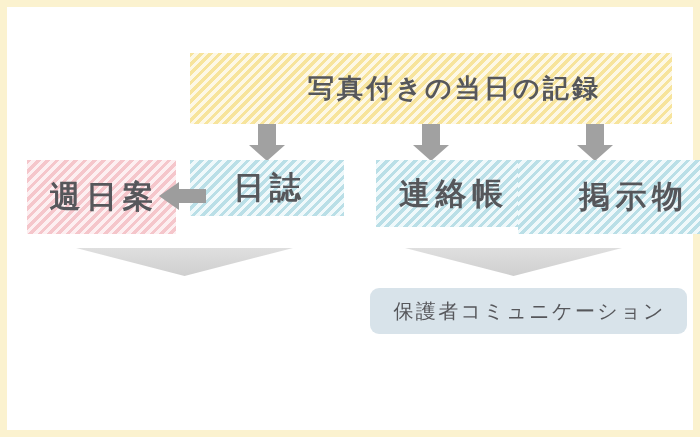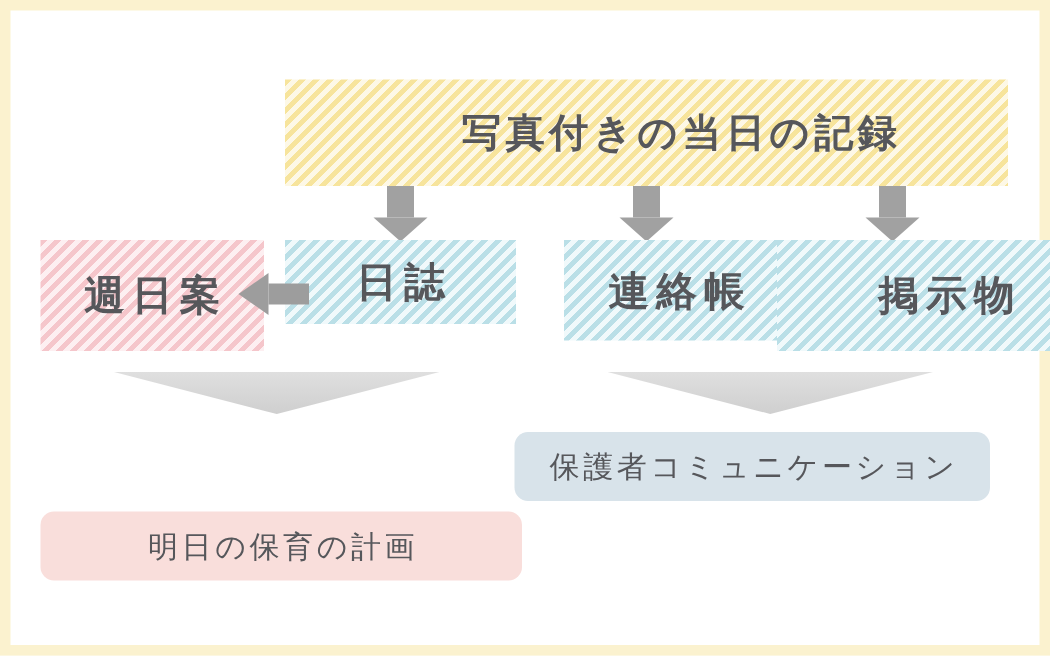--- a/index.html
+++ b/index.html
@@ -33,21 +33,21 @@
   .hatch-blue{
     background:repeating-linear-gradient(135deg,#badfe7 0 3.3px,#f0f9fb 3.3px 6.6px);
   }
   .solid-pink{background:#f9dedb;border-radius:9px;}
   .solid-blue{background:#d8e3ea;border-radius:9px;}
 
   .title-text{
     font-size:26px;font-weight:600;letter-spacing:0.12em;white-space:nowrap;margin-left:47px;
   }
   .row-text{
-    font-size:27px;font-weight:600;letter-spacing:0.18em;white-space:nowrap;
+    font-size:31px;font-weight:600;letter-spacing:0.18em;white-space:nowrap;
     text-indent:0.18em; 
   }
   .bottom-text{
     font-size:20px;font-weight:500;letter-spacing:0.12em;white-space:nowrap;
     text-indent:0.12em;
   }
 
   
   .down-arrow{width:36px;display:flex;flex-direction:column;align-items:center;}
   .down-arrow .shaft{width:18px;height:21px;background:#a1a1a1;}
@@ -111,20 +111,17 @@
   </div>
 
   <div class="abs left-arrow" style="left:159px;top:182px;">
     <div class="head"></div>
     <div class="shaft"></div>
   </div>
 
   <div class="abs merge-triangle" style="left:76px;top:248px;"></div>
   <div class="abs merge-triangle" style="left:405px;top:248px;"></div>
 
-  <div class="abs box solid-blue" style="left:343px;top:288px;width:317px;height:46px;">
+  <div class="abs box solid-blue" style="left:370px;top:288px;width:317px;height:46px;">
     <span class="bottom-text">保護者コミュニケーション</span>
   </div>
 
-  <div class="abs box solid-pink" style="left:27px;top:341px;width:321px;height:46px;">
-    <span class="bottom-text">明日の保育の計画</span>
-  </div>
 </div>
 
 </body></html>

